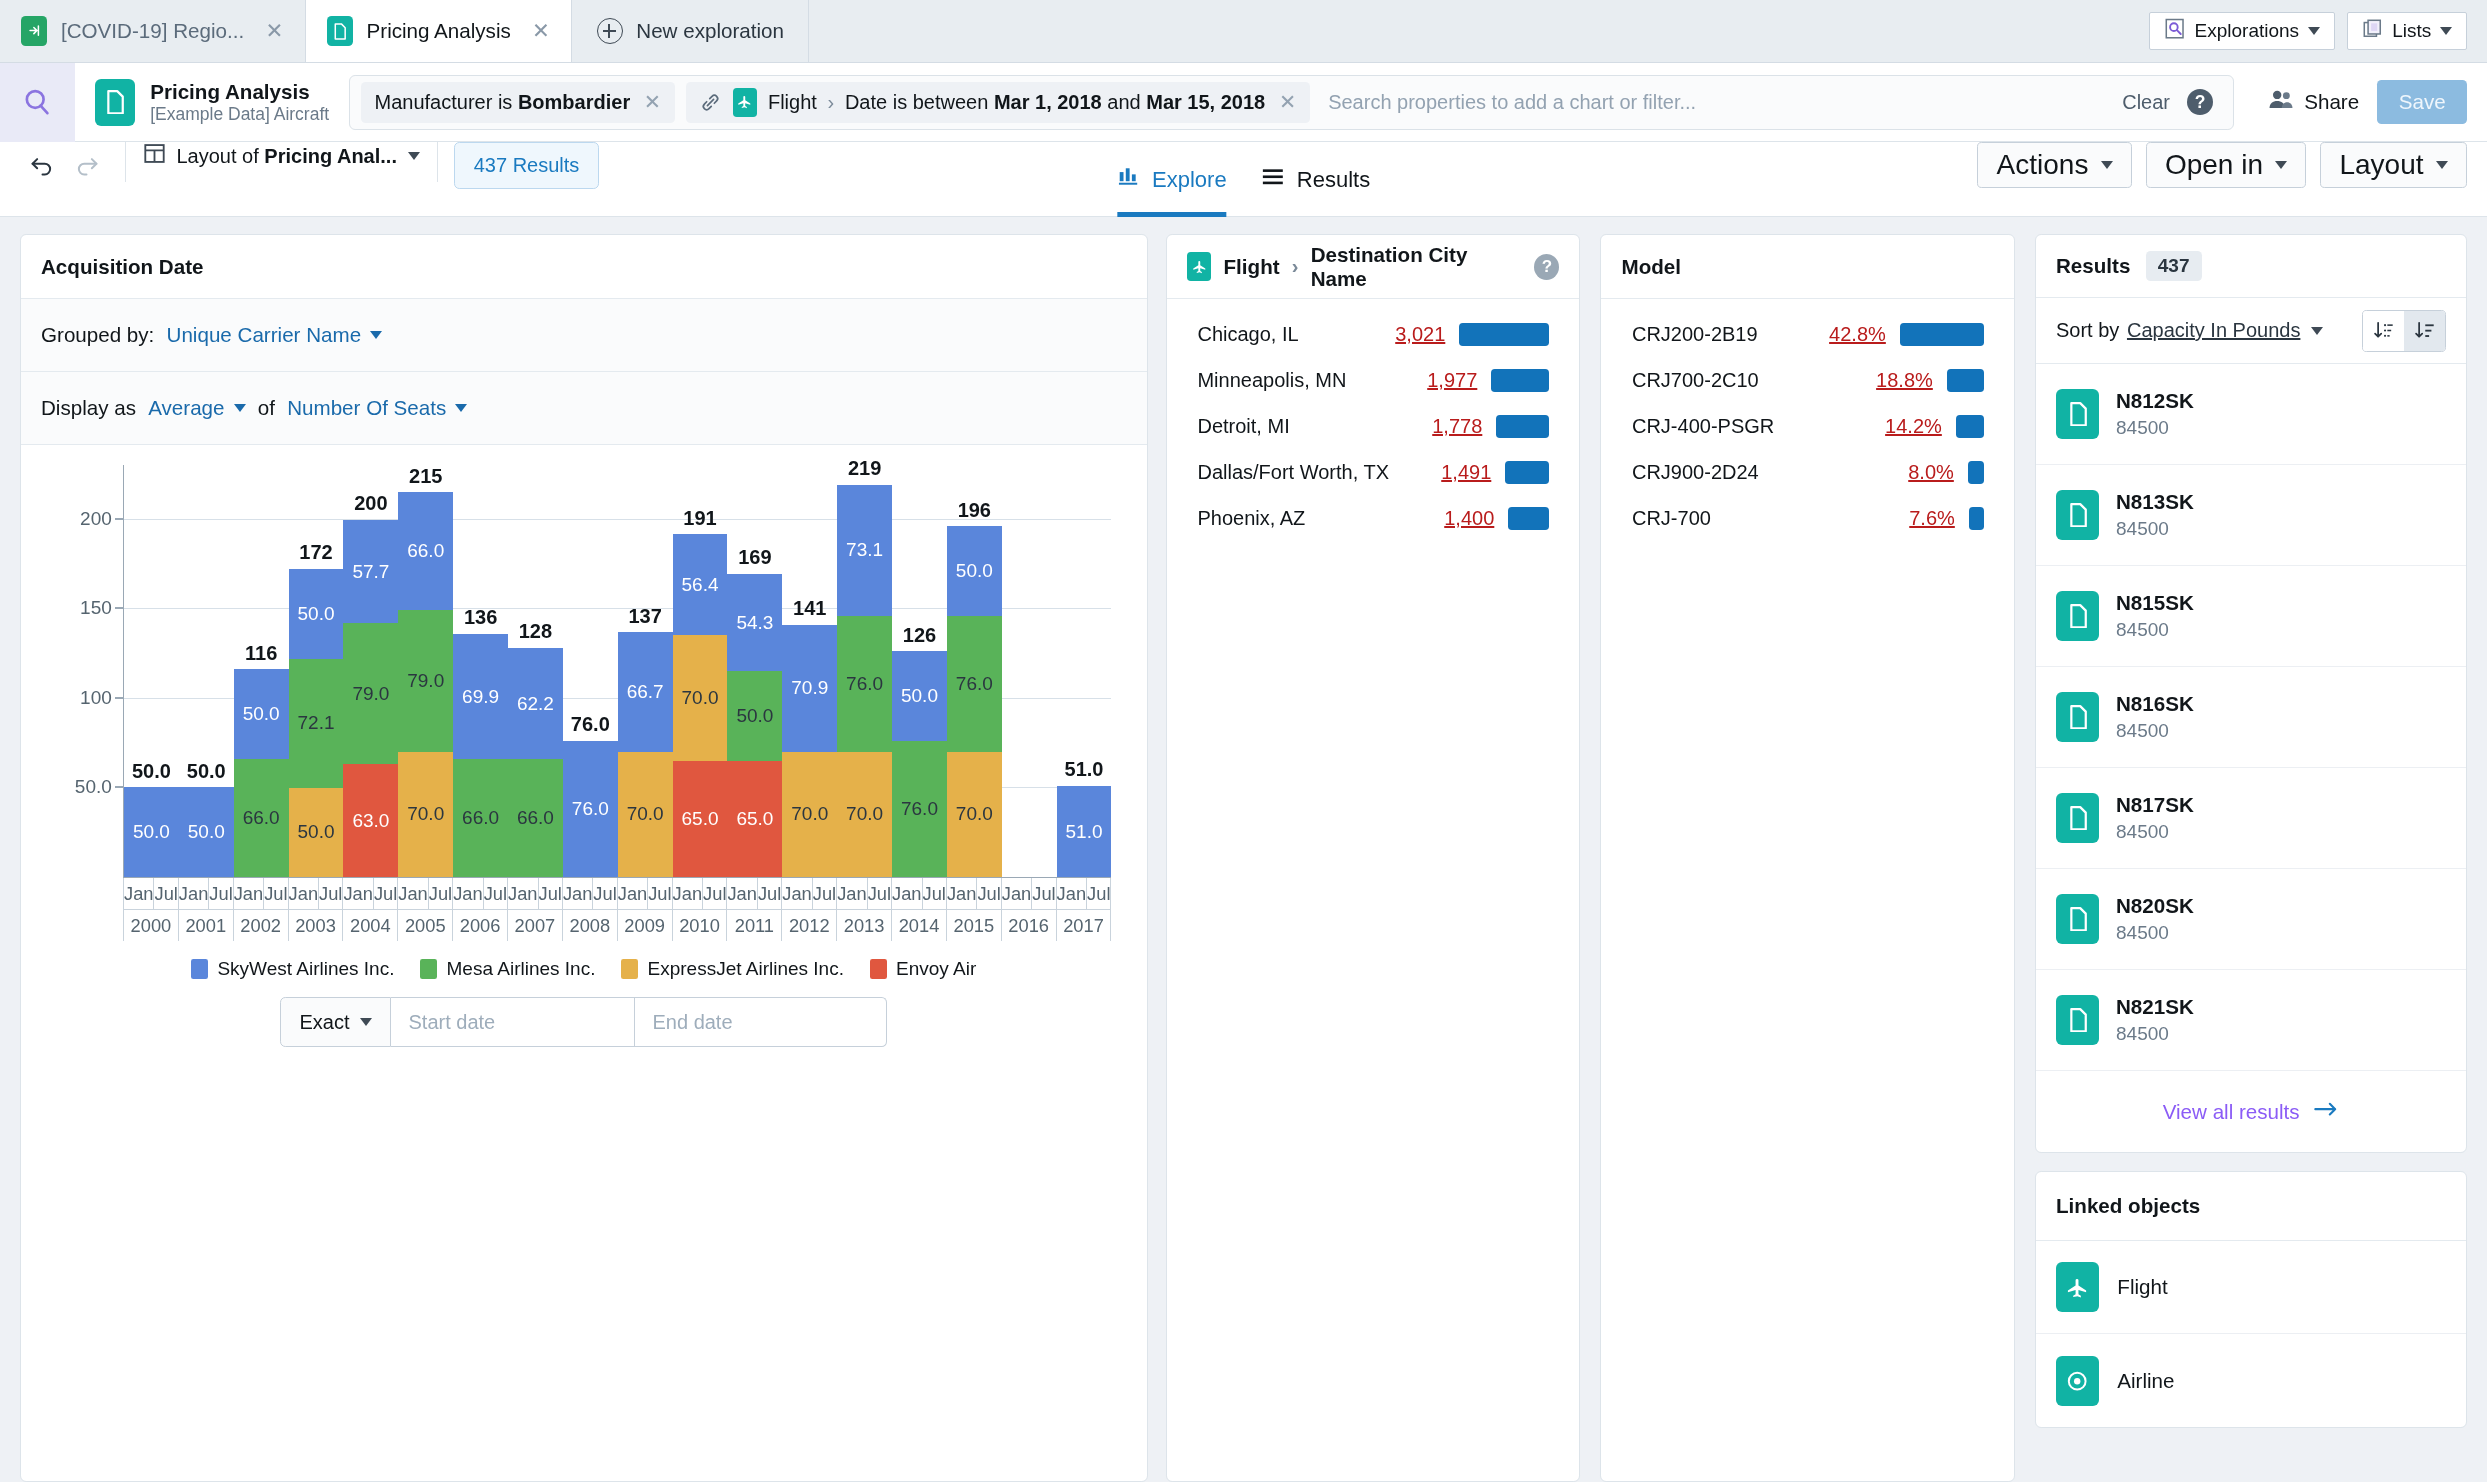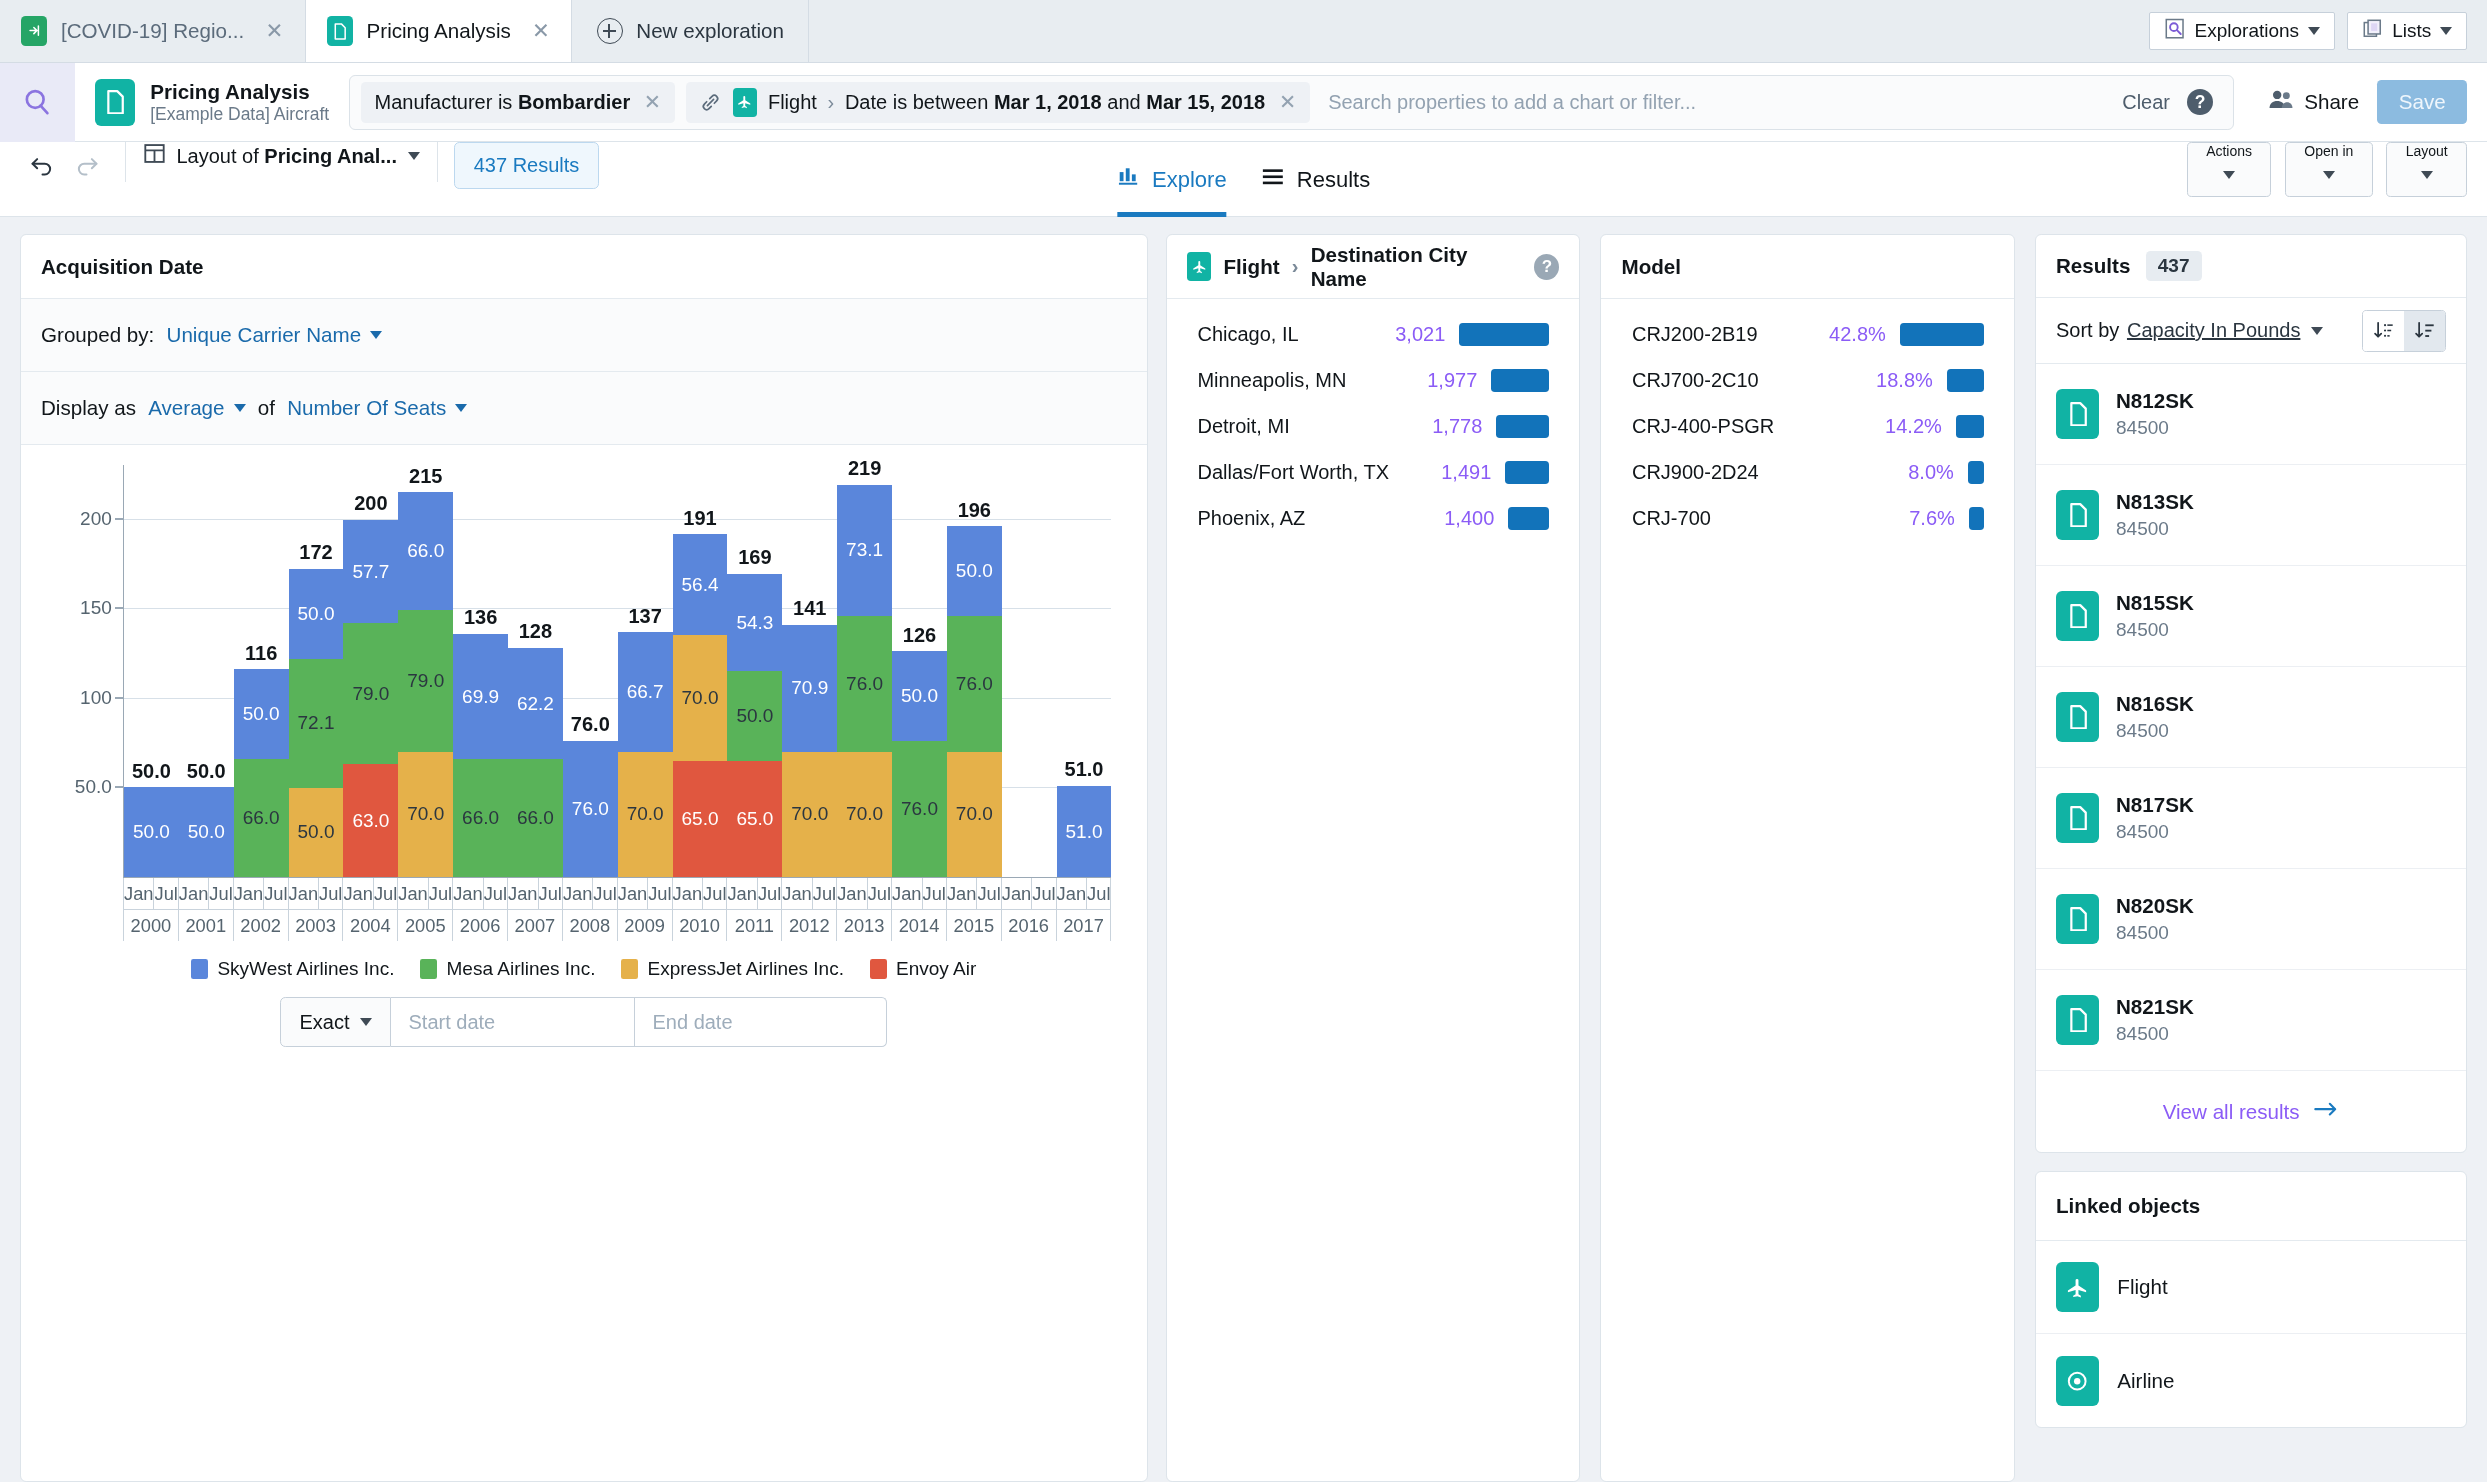--- a/index.html
+++ b/index.html
@@ -66,21 +66,21 @@
   .toolbar { height:75px; background:#fff; display:flex; align-items:flex-start; border-bottom:0.8px solid #dde4ea; padding:0 20px; position:relative; }
   .iconbtn { width:44px; height:44px; display:flex; align-items:center; justify-content:center; cursor:pointer; }
   .vsep { width:0.8px; height:40px; background:#dde4ea; margin:0 17px; }
   .layoutsel { display:flex; align-items:center; gap:10.7px; font-size:20px; cursor:pointer; }
   .resultsbtn { border:0.8px solid #bcd8ef; background:#eff7fd; color:#1a7ac0; font-size:20px; border-radius:5.3px; height:47px; display:flex; align-items:center; padding:0 18.3px; cursor:pointer; }
   .tabsmid { position:absolute; left:50%; transform:translateX(-50%); display:flex; align-items:center; gap:35px; height:75px; }
   .mtab { display:flex; align-items:center; gap:12.2px; font-size:22px; height:75px; cursor:pointer; position:relative; color:#11161a; }
   .mtab.active { color:#1a7ac0; }
   .mtab.active::after { content:""; position:absolute; left:0; right:0; bottom:0; height:4.6px; background:#1a7ac0; }
   .tb-right { margin-left:auto; display:flex; align-items:center; gap:13.7px; }
-  .gbtn2 { height:55px; border:0.8px solid #c6d0da; border-radius:4.6px; background:#fafbfc; display:flex; align-items:center; gap:12.2px; padding:0 18.3px; font-size:14px; cursor:pointer;flex-direction:column; }
+  .gbtn2 { height:46px; border:0.8px solid #c6d0da; border-radius:4.6px; background:#fafbfc; display:flex; align-items:center; gap:12.2px; padding:0 18.3px; font-size:28px; cursor:pointer; }
   
   .content { display:flex; gap:20px; padding:17px 20px 0 20px; height:calc(1482px - 63px - 79px - 75px); }
   .leftcol { flex:1; display:flex; flex-direction:row; gap:18.3px; min-width:0; }
   .rightcol { width:432px; flex:none; display:flex; flex-direction:column; gap:18.3px; }
   .card { background:#fff; border:0.8px solid #dde4ea; border-radius:6.1px; }
   .cardhead { height:64px; display:flex; align-items:center; padding:0 20px; font-size:20.6px; font-weight:bold; border-bottom:0.8px solid #e4eaef; }
   .ctrlrow { height:73px; display:flex; align-items:center; gap:12.2px; padding:0 20px; font-size:20.6px; background:#fafbfc; border-bottom:0.8px solid #e4eaef; }
   .linklike { color:#1a6aab; cursor:pointer; }
   .sel { display:inline-flex; align-items:center; gap:9.1px; cursor:pointer; }
   
@@ -110,21 +110,21 @@
   .dbtn { height:50px; border:0.8px solid #c6d0da; border-radius:5.3px 0 0 5.3px; background:#fafbfc; display:flex; align-items:center; gap:10.7px; padding:0 18.3px; font-size:20px; cursor:pointer; }
   .dinp { height:50px; border:0.8px solid #c6d0da; border-left:none; background:#fff; width:244px; display:flex; align-items:center; padding:0 17px; font-size:20px; color:#9eadbb; cursor:text; }
   .dinp.last { border-radius:0 5.3px 5.3px 0; width:252px; }
   
   .bottomrow { display:flex; gap:20px; flex:1; min-height:0; }
   .bpanel { flex:1; min-width:0; display:flex; flex-direction:column; }
   .bhead { height:64px; display:flex; align-items:center; gap:12.2px; padding:0 20px; font-size:20.6px; font-weight:bold; border-bottom:0.8px solid #e4eaef; }
   .blist { padding:12.2px 30.5px 0 30.5px; }
   .brow { display:flex; align-items:center; height:46px; font-size:20px; }
   .blabel { flex:1; color:#11161a; }
-  .bval { color:#8b5cf6; margin-right:13.7px; }
+  .bval { color:#b91c1c; margin-right:13.7px;text-decoration:underline; }
   .bbar { height:23px; background:#1273ba; border-radius:3.8px; }
   .qmark { width:26px;height:26px;border-radius:50%;background:#9aa8b5;color:#fff;font-size:17px;font-weight:bold;display:flex;align-items:center;justify-content:center; cursor:pointer; }
   
   .rhead { height:63px; display:flex; align-items:center; gap:15.2px; padding:0 20px; border-bottom:0.8px solid #e4eaef; }
   .rhead .t { font-size:20.6px; font-weight:bold; }
   .badge { background:#e7ecf1; border-radius:4.6px; padding:3.8px 12.2px; font-size:19px; font-weight:bold; color:#2b3640; }
   .sortrow { height:66px; display:flex; align-items:center; padding:0 20px; font-size:20px; border-bottom:0.8px solid #e4eaef; }
   .sortlink { color:#2b3640; text-decoration:underline; cursor:pointer; margin-left:7.6px; }
   .sortbtns { margin-left:auto; display:flex; border:0.8px solid #c6d0da; border-radius:4.6px; overflow:hidden; }
   .sbt { width:41px; height:40px; display:flex; align-items:center; justify-content:center; background:#fff; cursor:pointer; }

